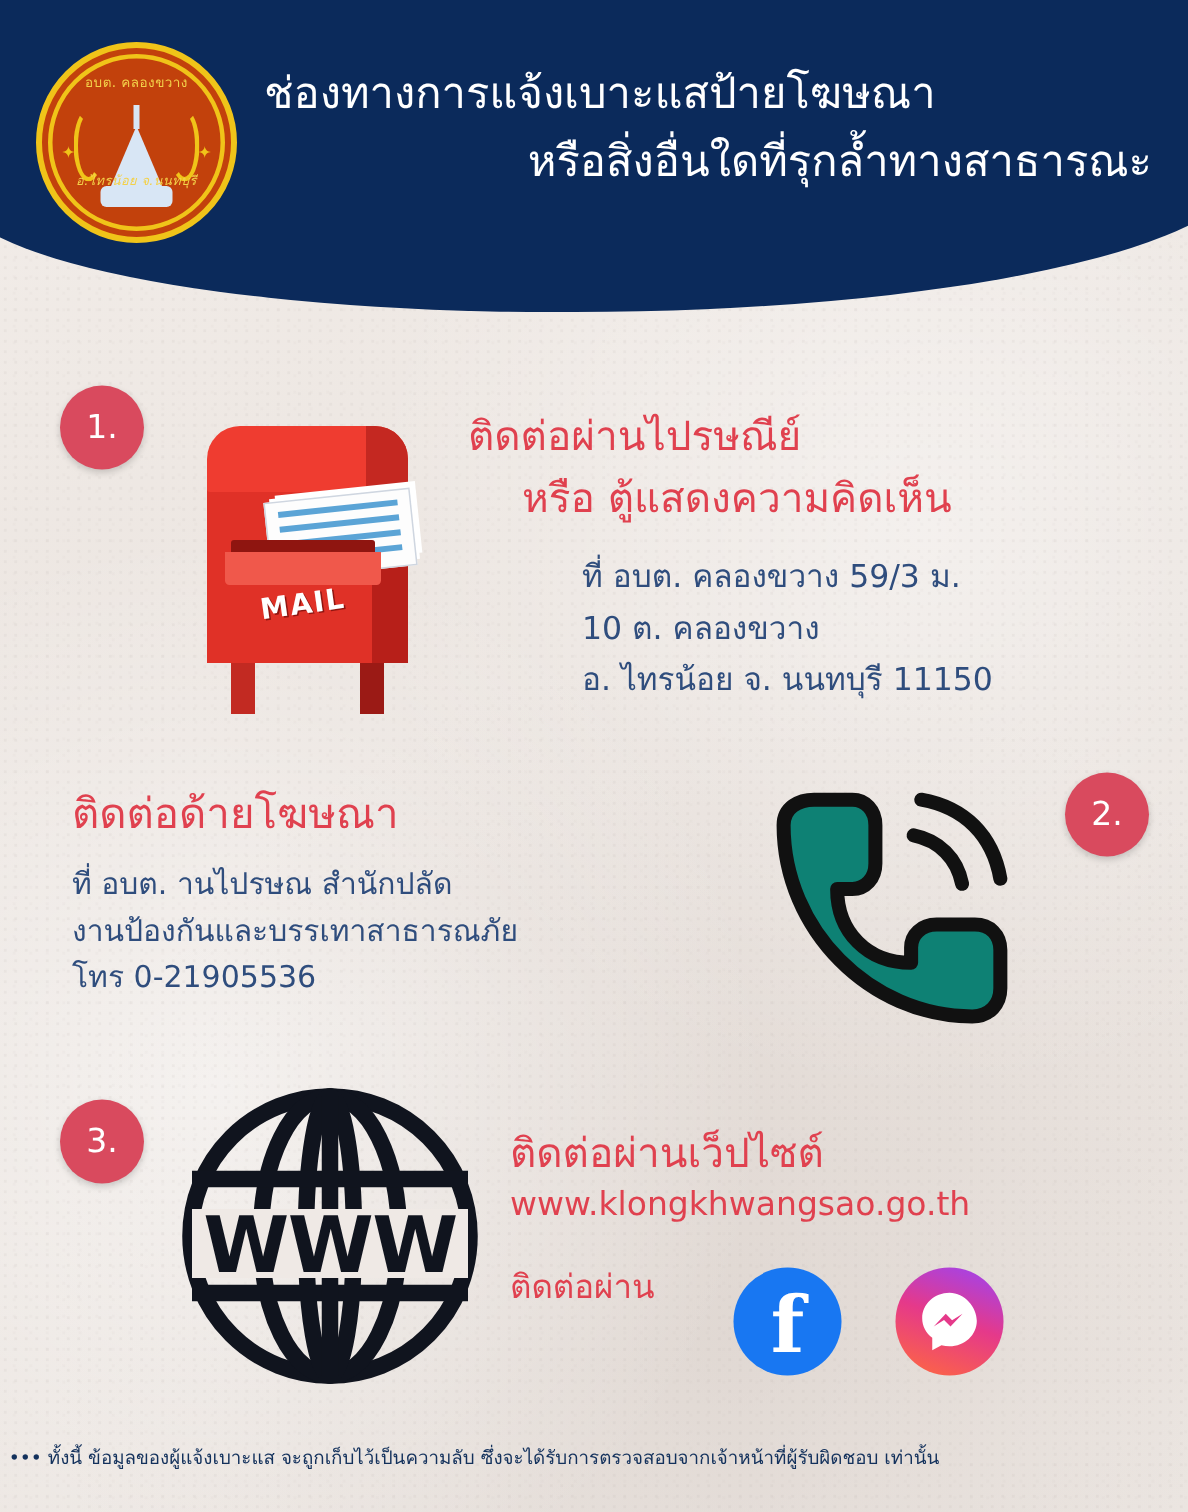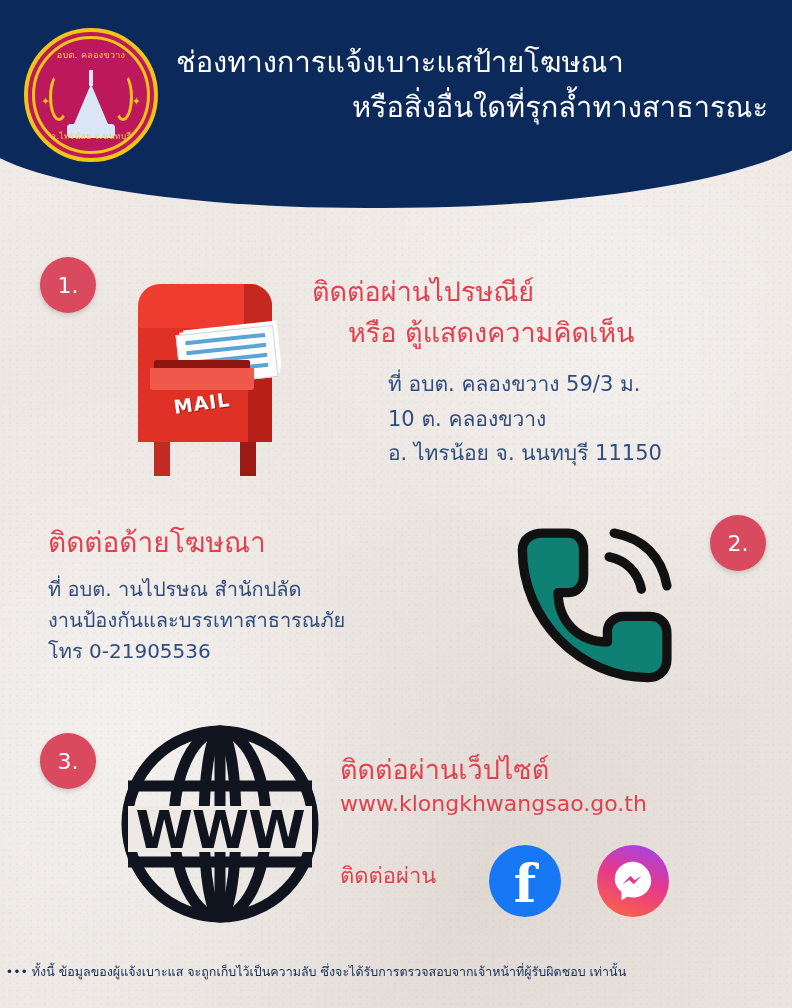--- a/index.html
+++ b/index.html
@@ -45,36 +45,36 @@
     background:#10306b;
     border-radius: 0 0 50% 50% / 0 0 30% 34%;
   }
   .header-inner {
     position:absolute; top:0; left:0; width:792px; height:200px;
     display:flex; align-items:center;
   }
   .logo {
     position:absolute; left:24px; top:28px;
     width:134px; height:134px; border-radius:50%;
-    background:#be185d;
+    background:#c2410c;
     border:4px solid #f0c419;
     display:flex; align-items:center; justify-content:center;
   }
   .logo .ring {
     width:118px; height:118px; border-radius:50%;
     border:3px solid #f0c419;
     position:relative;
     display:flex; align-items:center; justify-content:center;
   }
   .logo .top-text, .logo .bottom-text {
     position:absolute; left:0; right:0; text-align:center;
     color:#f3d14a; font-size:9px; letter-spacing:.3px;
   }
   .logo .top-text { top:9px; }
-  .logo .bottom-text { bottom:8px; font-size:8.5px; }
+  .logo .bottom-text { bottom:24px; font-size:8.5px;font-style:italic; }
   .logo .emblem {
     width:64px; height:70px;
     display:flex; align-items:flex-end; justify-content:center;
   }
   .logo .pagoda {
     width:0;height:0;border-left:17px solid transparent;border-right:17px solid transparent;
     border-bottom:40px solid #d8e6f5; position:relative; margin-bottom:6px;
   }
   .logo .pagoda::after{
     content:""; position:absolute; left:-24px; top:40px; width:48px;height:14px;
@@ -173,21 +173,21 @@
   }
   .ph-handset svg { width:100%; height:100%; }
 
   
   .globe { position:absolute; left:120px; top:724px; width:200px; height:212px; }
   .globe svg { width:100%; height:100%; }
 
   .sec3-text { position:absolute; left:340px; top:748px; width:430px; }
   .sec3-text .t1 { color:#e0414f; font-size:27px; line-height:1.6; }
   .sec3-text .url { color:#e0414f; font-size:22px; }
-  .sec3-text .t2 { margin-top:42px; color:#e0414f; font-size:22px; }
+  .sec3-text .t2 { margin-top:24px; color:#e0414f; font-size:22px; }
 
   .social { position:absolute; left:489px; top:845px; display:flex; gap:36px; }
   .fb, .mg { width:72px; height:72px; border-radius:50%; position:relative; }
   .fb { background:#1877f2; display:flex; align-items:center; justify-content:center; }
   .fb .f { color:#fff; font-size:52px; font-weight:bold; line-height:1; margin-top:6px;
            font-family:"DejaVu Serif", serif; }
   .mg { background: linear-gradient(200deg,#9b44f5 0%, #e5398a 48%, #ff6a3d 100%);
         display:flex; align-items:center; justify-content:center; }
 
   

